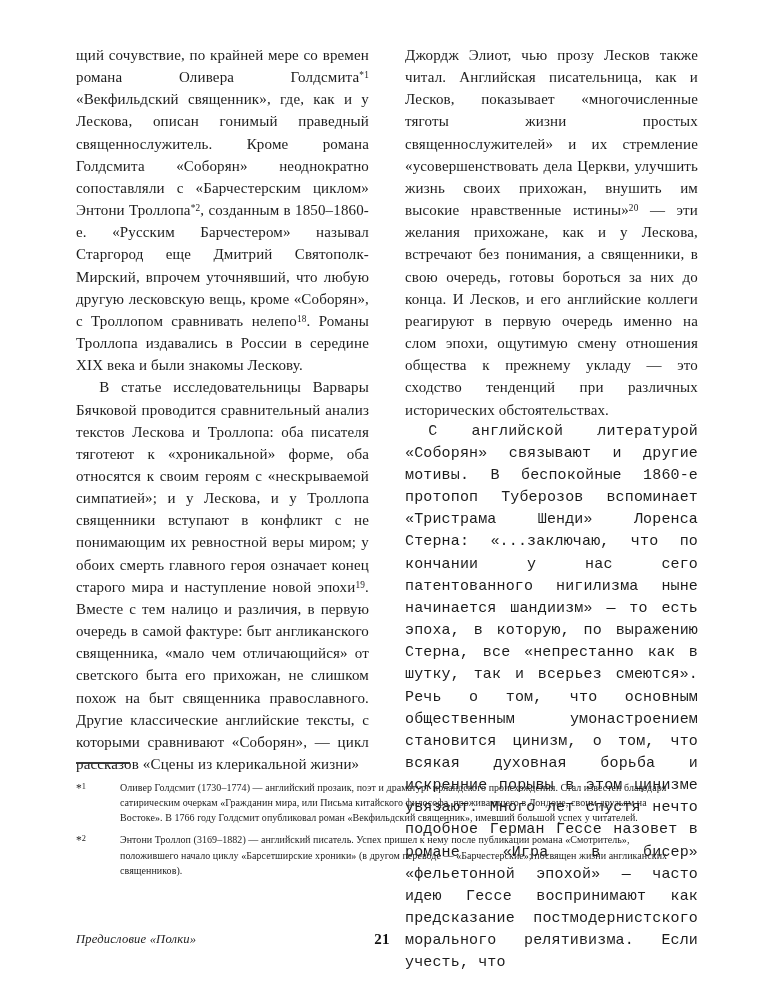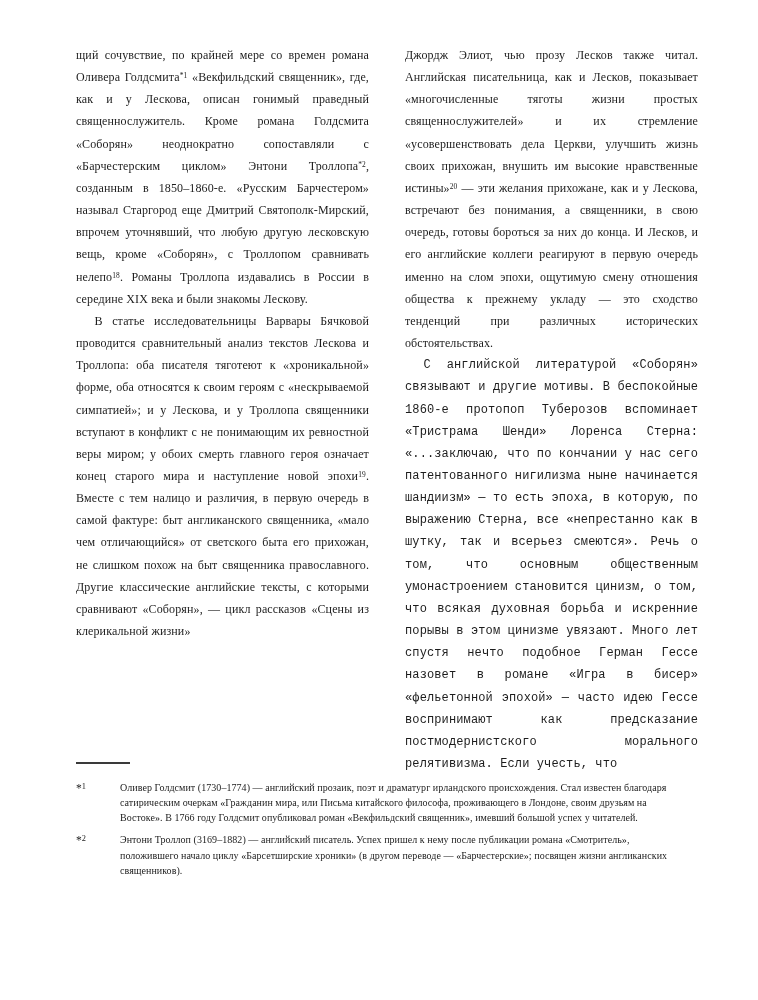--- a/index.html
+++ b/index.html
@@ -34,21 +34,21 @@
   }
   .column {
     width: 293px;
     flex: 0 0 293px;
   }
 
   p.para {
     margin: 0;
     text-align: justify;
     text-justify: inter-word;
-    font-size: 12px;
+    font-size: 15px;
     line-height: 22.15px;
     letter-spacing: 0.01em;
     hyphens: manual;
     -webkit-hyphens: manual;
   }
   p.para + p.para {
     text-indent: 1.55em;
   }
   p.para.indent-first {
     text-indent: 1.55em;
@@ -159,14 +159,18 @@
     </div>
 
     <div class="fn-item">
       <div class="fn-marker">
         <span class="star">*</span><span class="num">2</span>
       </div>
       <div class="fn-text">Энтони Троллоп (3169–1882) — английский писатель. Успех пришел к нему после публикации романа «Смотритель», положившего начало циклу «Барсетширские хроники» (в другом переводе — «Барчестерские»; посвящен жизни англиканских священников).</div>
     </div>
   </div>
 
+  <div class="footer">
+    <div class="running-head">Предисловие «Полки»</div>
+    <div class="page-number">21</div>
+  </div>
 
 </div>
 
 </body></html>

